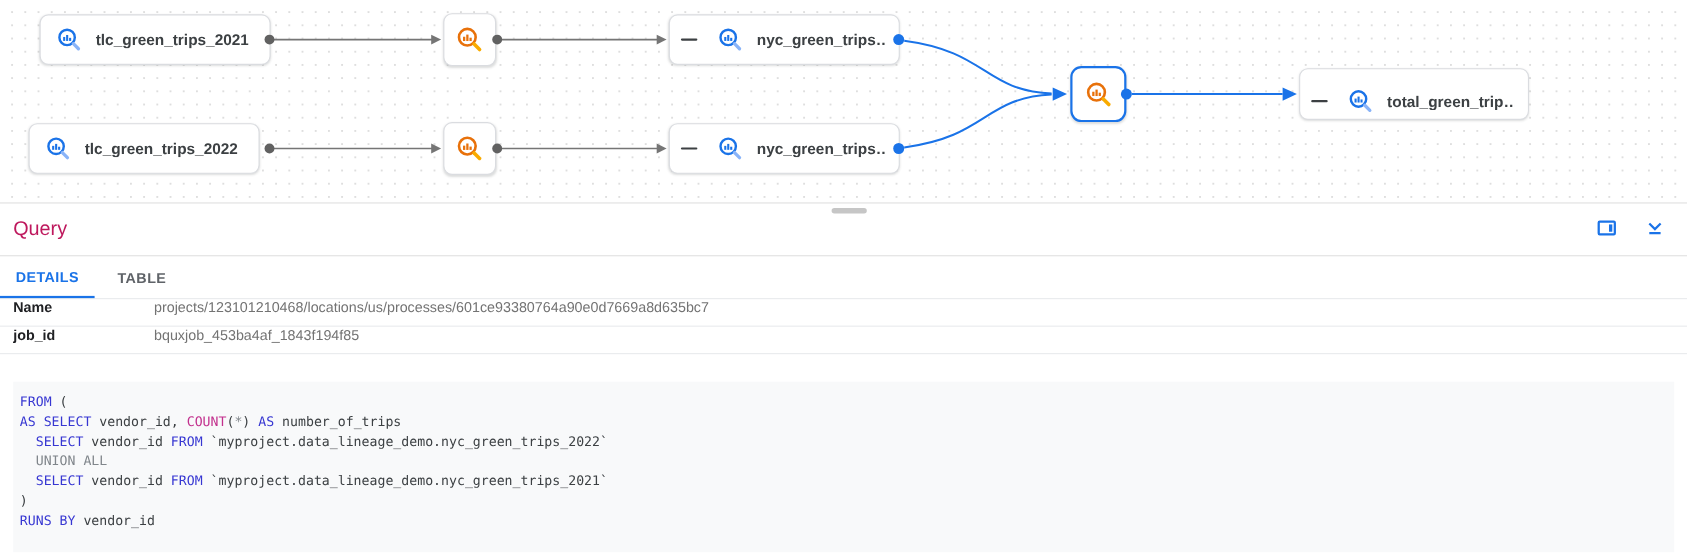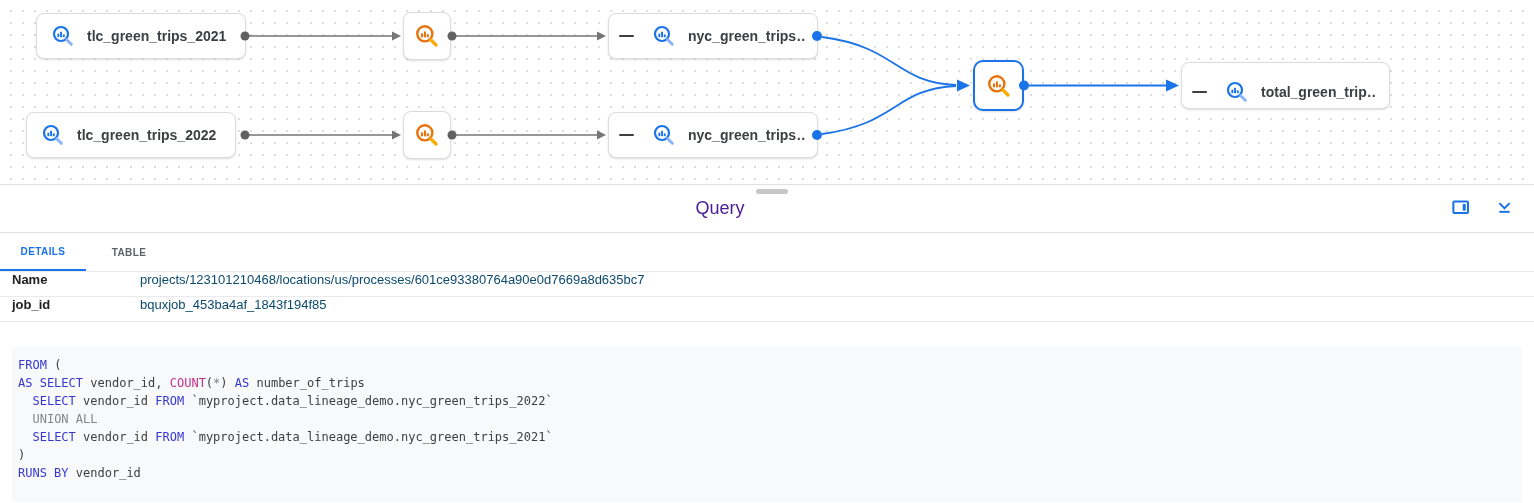--- a/index.html
+++ b/index.html
@@ -26,33 +26,33 @@
   .bq { display:inline-flex; width:24px; height:24px; }
   .bq svg { width:100%; height:100%; }
   .proc .bq { width:26px; height:26px; }
 
   .drag-handle { position:absolute; top:189px; left:756px; width:32px; height:5px;
     border-radius:2.5px; background:#c6c6c6; cursor:ns-resize; z-index:5; }
 
   
   .panel-header { display:flex; align-items:center; height:48px; padding:0 18px 0 12px;
     border-bottom:1px solid #e0e0e0; }
-  .panel-title { flex:1; font-size:18px; color:#4c1d95;text-align:center; }
+  .panel-title { flex:1; font-size:18px; color:#be185d; }
   .icon-btn { width:24px; height:24px; margin-left:20px; background:none; border:none;
     cursor:pointer; display:inline-flex; align-items:center; justify-content:center; padding:0; }
   .icon-btn svg { width:19px; height:19px; }
 
   .tabs { display:flex; height:39px; border-bottom:1px solid #e8eaed; }
   .tab { width:86px; display:flex; align-items:center; justify-content:center;
-    font-size:10px; font-weight:bold; letter-spacing:.4px; color:#5f6368; cursor:pointer; }
+    font-size:13px; font-weight:bold; letter-spacing:.4px; color:#5f6368; cursor:pointer; }
   .tab.active { color:#1a73e8; border-bottom:2px solid #1a73e8; }
 
   .field-row { display:flex; align-items:flex-start; height:25px; border-bottom:1px solid #e8eaed; }
   .field-label { width:140px; padding-left:12px; font-size:13px; font-weight:bold; color:#202124; }
-  .field-value { font-size:13px; color:#0c4a6e; }
+  .field-value { font-size:13px; color:#737373; }
 
   .code-block { margin:25px 12px 0; height:155px; background:#f8f9fa;
     padding:9px 10px 10px 6px; overflow:hidden;
     font-family:"DejaVu Sans Mono", monospace; font-size:12px; line-height:18px; }
   .code-line { white-space:pre; }
   .tk-k { color:#3737d2; }
   .tk-f { color:#c2308d; }
   .tk-g { color:#80868b; }
   .tk-t { color:#3c4043; }
 </style>

